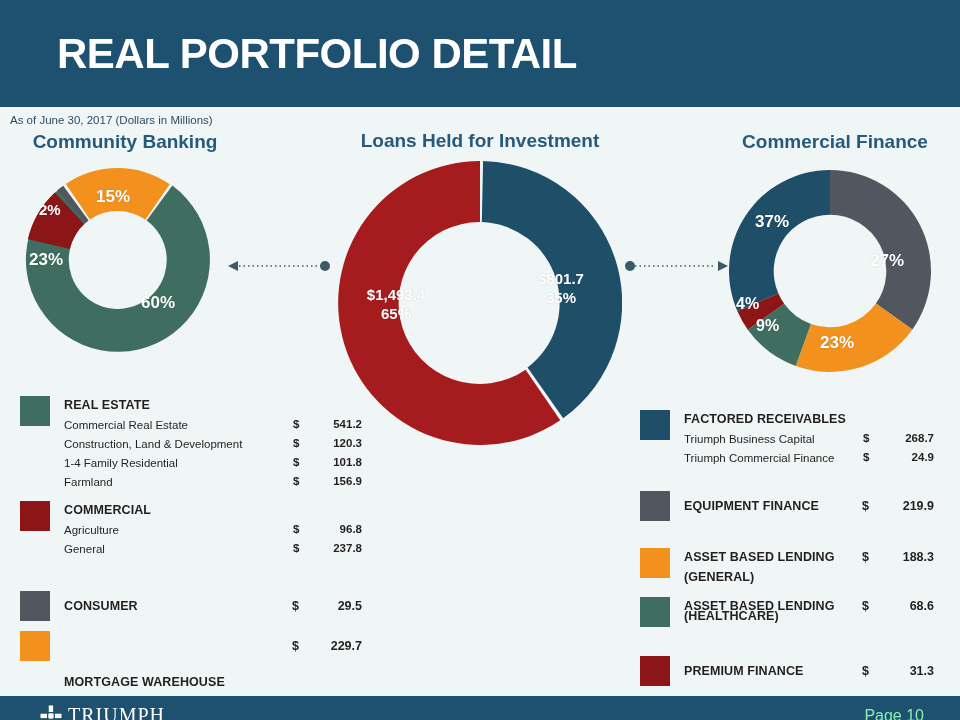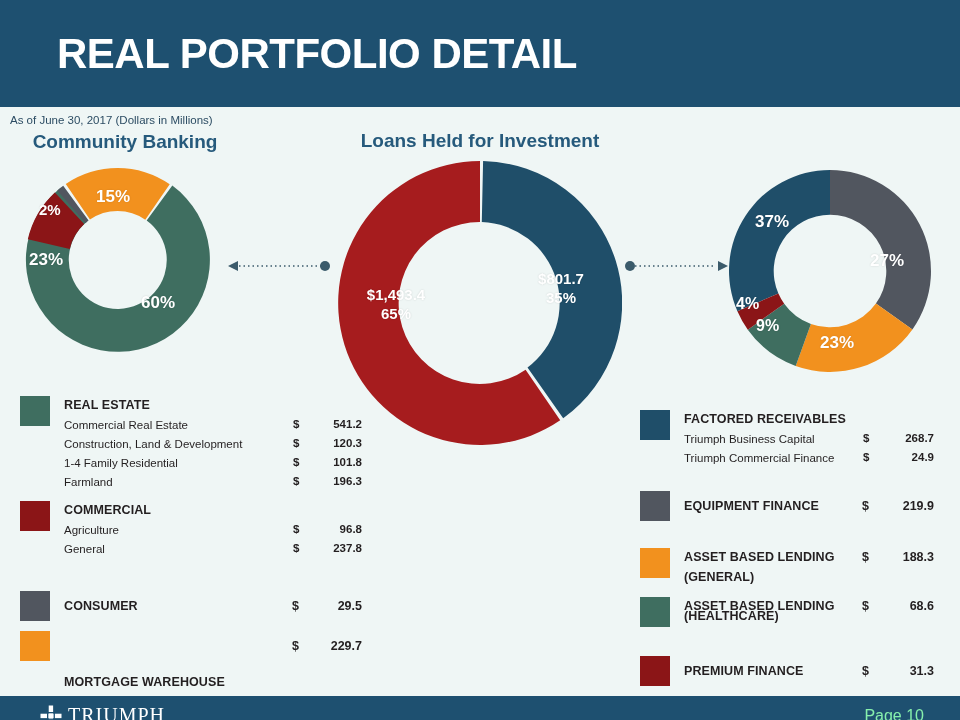--- a/index.html
+++ b/index.html
@@ -100,20 +100,21 @@
 <div class="slide">
 
   <div class="header">
     <div class="header-title">REAL PORTFOLIO DETAIL</div>
   </div>
 
   <div class="asof">As of June 30, 2017 (Dollars in Millions)</div>
 
   <div class="sec-title mid">Loans Held for Investment</div>
   <div class="sec-title left">Community Banking</div>
+  <div class="sec-title right">Commercial Finance</div>
 
   <div class="donut" style="left:25px;top:165px;">
     <svg width="185" height="190" viewBox="0 0 185 190">
       <g transform="translate(92.5,95)">
 
         <path fill="#3F6E60" d="M 54.82 -74.41 A 92 92 0 1 1 -56.88 -72.23 L -30.26 -38.42 A 49 49 0 1 0 29.19 -39.62 Z" transform="rotate(0)"></path>
 
         <path fill="#8B1517" d="M -89.67 -20.63 A 92 92 0 0 1 -62.6 -67.42 L -33.33 -35.89 A 49 49 0 0 0 -47.74 -10.99 Z"></path>
 
         <path fill="#51565F" d="M -60.23 -69.58 A 92 92 0 0 1 -54.28 -74.28 L -28.91 -39.56 A 49 49 0 0 0 -32.08 -37.05 Z"></path>
@@ -193,21 +194,21 @@
       <div class="sub-name" style="left:44px;top:42px;">Construction, Land &amp; Development</div>
       <div class="sub-dollar" style="left:273px;top:41px;">$</div>
       <div class="sub-amount" style="left:280px;top:41px;width:62px;">120.3</div>
 
       <div class="sub-name" style="left:44px;top:61px;">1-4 Family Residential</div>
       <div class="sub-dollar" style="left:273px;top:60px;">$</div>
       <div class="sub-amount" style="left:280px;top:60px;width:62px;">101.8</div>
 
       <div class="sub-name" style="left:44px;top:80px;">Farmland</div>
       <div class="sub-dollar" style="left:273px;top:79px;">$</div>
-      <div class="sub-amount" style="left:280px;top:79px;width:62px;">196.3</div>
+      <div class="sub-amount" style="left:280px;top:79px;width:62px;">156.9</div>
     </div>
 
     <div class="lg-group" style="height:75px;margin-top:19px;">
       <div class="swatch" style="left:0;top:0;background:#8B1517;"></div>
       <div class="cat-name" style="left:44px;top:2px;">COMMERCIAL</div>
 
       <div class="sub-name" style="left:44px;top:23px;">Agriculture</div>
       <div class="sub-dollar" style="left:273px;top:22px;">$</div>
       <div class="sub-amount" style="left:280px;top:22px;width:62px;">96.8</div>
 

